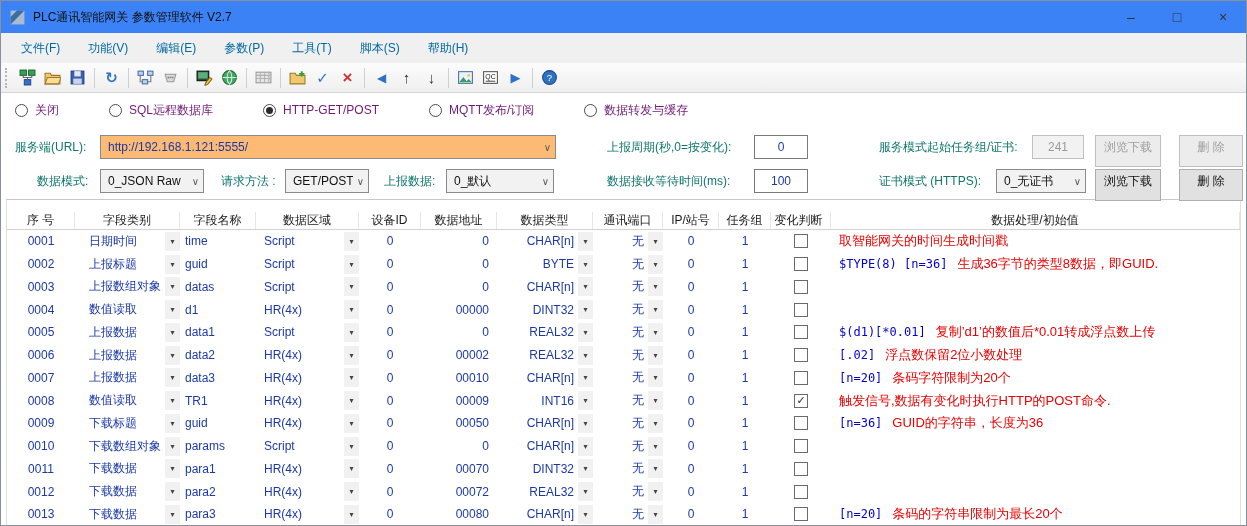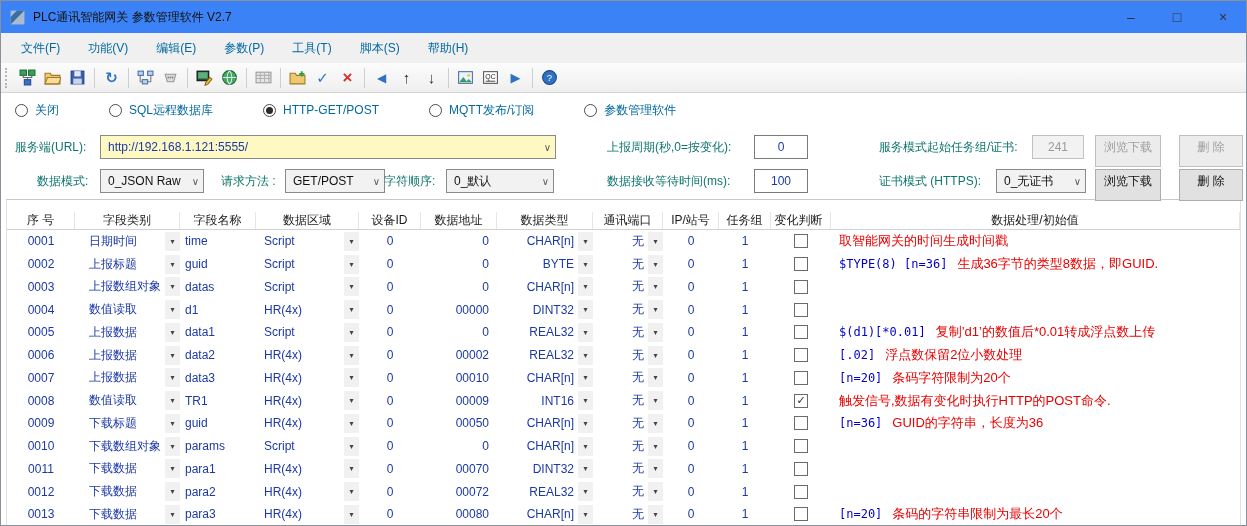--- a/index.html
+++ b/index.html
@@ -26,29 +26,29 @@
   .tb-glyph { font-size:15px; font-weight:bold; line-height:1; }
   .tb-sep { width:1px; height:20px; background:#cfcfcf; margin:0 4px; }
 
   
   .modes { height:34px; display:flex; align-items:center; padding:0 14px; flex:none; }
   .radio { display:flex; align-items:center; gap:7px; white-space:nowrap; }
   .radio .circ { width:13px; height:13px; border:1px solid #4a4a4a; border-radius:50%; background:#fff; position:relative; flex:none; }
   .radio.sel .circ::after { content:""; position:absolute; left:2px; top:2px; width:7px; height:7px; border-radius:50%; background:#2b2b2b; }
   .radio.r1 { margin-left:auto; }
   .radio + .radio { margin-left:50px; }
-  .radio .rlabel { color:#0369a1; }
+  .radio .rlabel { color:#701a75; }
 
   
   .form { height:72px; position:relative; flex:none; }
   .flabel { position:absolute; height:24px; line-height:24px; color:#0f766e; white-space:nowrap; }
   .combo { position:absolute; height:24px; border:1px solid #8a8a8a; background:#f2f2f2; display:flex; align-items:center; padding:0 4px 0 7px; color:#111; }
   .combo .cval { flex:1; overflow:hidden; white-space:nowrap; }
   .combo .chev { color:#5a5a5a; font-size:10px; margin-left:4px; }
-  .combo.white { background:#fef9c3; }
+  .combo.white { background:#fdba74; }
   .combo.white .cval { color:#1c39a6; }
   .tinput { position:absolute; height:24px; border:1px solid #7a7a7a; background:#fff; text-align:center; line-height:22px; color:#1c39a6; }
   .tinput.dis { background:#f2f2f2; color:#9b9b9b; border-color:#c0c0c0; }
   .fbtn { position:absolute; height:32px; background:#e1e1e1; border:1px solid #adadad; text-align:center; line-height:22px; color:#111; }
   .fbtn.dis { color:#9f9f9f; border-color:#bfbfbf; background:#ececec; }
 
   
   .grid { flex:1; display:flex; flex-direction:column; border-top:1px solid #c8c8c8; margin:0 5px; border-left:1px solid #e0e0e0; border-right:1px solid #e0e0e0; overflow:hidden; }
   .thead { height:30px; display:flex; align-items:flex-end; border-bottom:1px solid #d2d2d2; flex:none; }
   .th { display:flex; align-items:center; justify-content:center; border-right:1px solid #e6e6e6; color:#1a1a1a; white-space:nowrap; }
@@ -228,21 +228,21 @@
       <div class="radio r2 sel">
         <span class="circ"></span>
         <span class="rlabel">HTTP-GET/POST</span>
       </div>
       <div class="radio r3">
         <span class="circ"></span>
         <span class="rlabel">MQTT发布/订阅</span>
       </div>
       <div class="radio r4">
         <span class="circ"></span>
-        <span class="rlabel">参数管理软件</span>
+        <span class="rlabel">数据转发与缓存</span>
       </div>
     </div>
 
   <div class="form">
     <div class="flabel" style="left:14px; top:8px;">服务端(URL):</div>
     <div class="combo white" style="left:99px; top:8px; width:456px;">
       <span class="cval">http://192.168.1.121:5555/</span>
       <span class="chev">∨</span>
     </div>
     <div class="flabel" style="left:606px; top:8px;">上报周期(秒,0=按变化):</div>
@@ -251,25 +251,25 @@
     <div class="tinput dis" style="left:1031px; top:8px; width:52px;">241</div>
     <div class="fbtn dis" style="left:1094px; top:8px; width:66px;">浏览下载</div>
     <div class="fbtn dis" style="left:1178px; top:8px; width:64px;">删 除</div>
 
     <div class="flabel" style="left:36px; top:42px;">数据模式:</div>
     <div class="combo" style="left:99px; top:42px; width:104px;">
       <span class="cval">0_JSON Raw</span>
       <span class="chev">∨</span>
     </div>
     <div class="flabel" style="left:220px; top:42px;">请求方法 :</div>
-    <div class="combo" style="left:284px; top:42px; width:100px;">
+    <div class="combo" style="left:284px; top:42px; width:84px;">
       <span class="cval">GET/POST</span>
       <span class="chev">∨</span>
     </div>
-    <div class="flabel" style="left:383px; top:42px;">字符顺序:</div>
+    <div class="flabel" style="left:383px; top:42px;">上报数据:</div>
     <div class="combo" style="left:445px; top:42px; width:108px;">
       <span class="cval">0_默认</span>
       <span class="chev">∨</span>
     </div>
     <div class="flabel" style="left:606px; top:42px;">数据接收等待时间(ms):</div>
     <div class="tinput" style="left:753px; top:42px; width:54px;">100</div>
     <div class="flabel" style="left:878px; top:42px;">证书模式 (HTTPS):</div>
     <div class="combo" style="left:995px; top:42px; width:90px;">
       <span class="cval">0_无证书</span>
       <span class="chev">∨</span>

